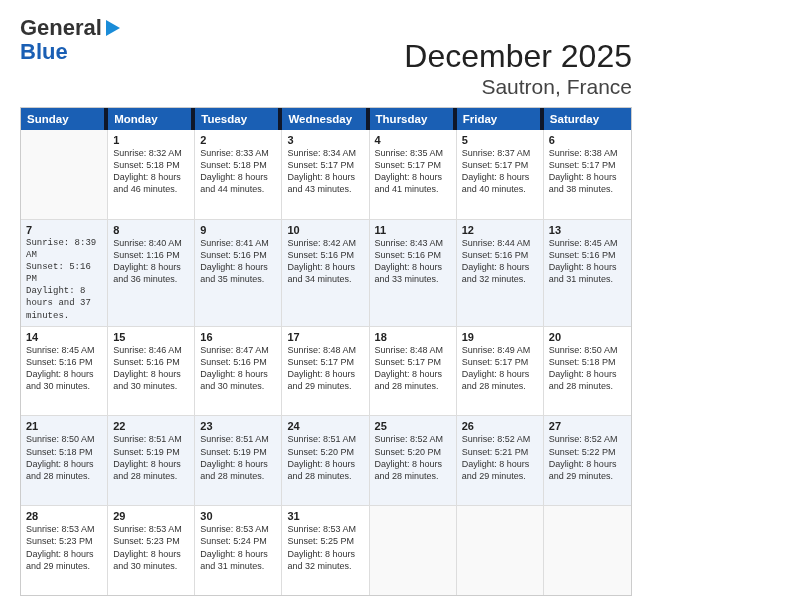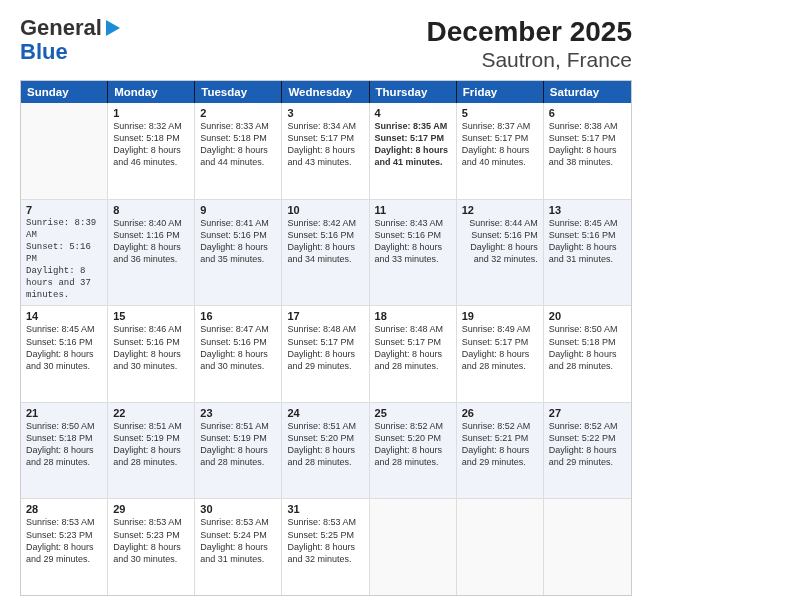--- a/index.html
+++ b/index.html
@@ -42,23 +42,24 @@
       border-top: 8px solid transparent;
       border-bottom: 8px solid transparent;
       border-left: 14px solid #1a8cd8;
       margin-left: 4px;
       vertical-align: middle;
     }
     .title-block {
       text-align: right;
     }
     .month-title {
-      font-size: 28px;
-      font-weight: bold;
+      font-size: 32px;
+      font-weight: normal;
       color: #222;
+      margin-top: 22px;
     }
     .location-title {
       font-size: 21px;
       color: #444;
     }
     .calendar {
       flex: 1;
       display: flex;
       flex-direction: column;
       border: 1px solid #ccc;
@@ -67,21 +68,21 @@
       display: grid;
       grid-template-columns: repeat(7, 1fr);
       background: #1a5fb4;
     }
     .cal-header-cell {
       color: #fff;
       font-size: 11.5px;
       font-weight: bold;
       padding: 5px 6px;
       text-align: left;
-      border-right: 1px solid #0f172a;
+      border-right: 4px solid #0f172a;
     }
     .cal-header-cell:last-child { border-right: none; }
     .cal-body {
       flex: 1;
       display: flex;
       flex-direction: column;
     }
     .cal-row {
       display: grid;
       grid-template-columns: repeat(7, 1fr);
@@ -162,21 +163,21 @@
 Daylight: 8 hours and 44 minutes.</div>
           </div>
           <div class="cal-cell">
             <div class="day-num">3</div>
             <div class="cell-info" style="white-space: pre-line;">Sunrise: 8:34 AM
 Sunset: 5:17 PM
 Daylight: 8 hours and 43 minutes.</div>
           </div>
           <div class="cal-cell">
             <div class="day-num">4</div>
-            <div class="cell-info" style="white-space: pre-line; font-weight: bold;">Sunrise: 8:35 AM
+            <div class="cell-info" style="white-space: pre-line;">Sunrise: 8:35 AM
 Sunset: 5:17 PM
 Daylight: 8 hours and 41 minutes.</div>
           </div>
           <div class="cal-cell">
             <div class="day-num">5</div>
             <div class="cell-info" style="white-space: pre-line;">Sunrise: 8:37 AM
 Sunset: 5:17 PM
 Daylight: 8 hours and 40 minutes.</div>
           </div>
           <div class="cal-cell">
@@ -212,21 +213,21 @@
 Daylight: 8 hours and 34 minutes.</div>
           </div>
           <div class="cal-cell">
             <div class="day-num">11</div>
             <div class="cell-info" style="white-space: pre-line;">Sunrise: 8:43 AM
 Sunset: 5:16 PM
 Daylight: 8 hours and 33 minutes.</div>
           </div>
           <div class="cal-cell">
             <div class="day-num">12</div>
-            <div class="cell-info" style="white-space: pre-line; text-align: right;">Sunrise: 8:44 AM
+            <div class="cell-info" style="white-space: pre-line;">Sunrise: 8:44 AM
 Sunset: 5:16 PM
 Daylight: 8 hours and 32 minutes.</div>
           </div>
           <div class="cal-cell">
             <div class="day-num">13</div>
             <div class="cell-info" style="white-space: pre-line;">Sunrise: 8:45 AM
 Sunset: 5:16 PM
 Daylight: 8 hours and 31 minutes.</div>
           </div>
         </div>

